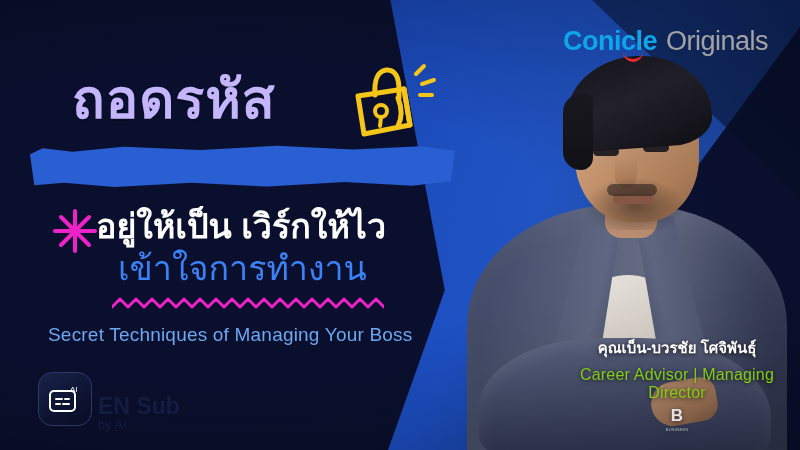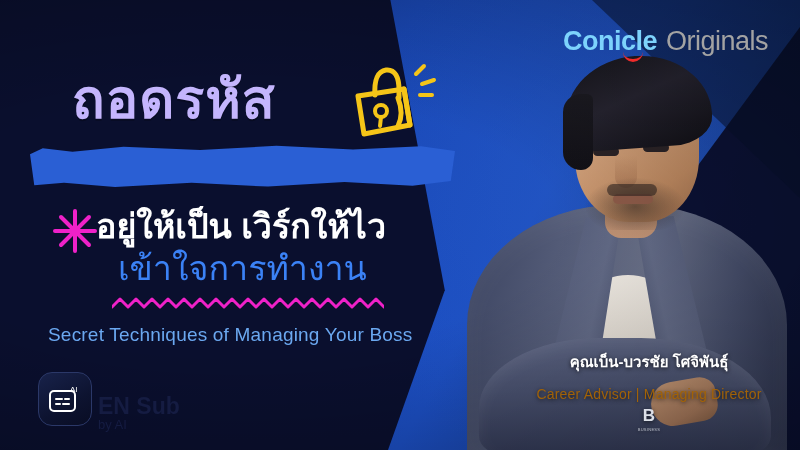--- a/index.html
+++ b/index.html
@@ -179,21 +179,21 @@
     background: rgba(45,35,32,0.6); border-radius: 8px;
   }
 
   
   .brand {
     position: absolute;
     right: 32px; top: 26px;
     display: flex; align-items: baseline; gap: 9px;
     font-size: 27px; font-weight: bold; letter-spacing: -0.5px;
   }
-  .brand-conicle { color: #7dd3fc; position: relative; }
+  .brand-conicle { color: #0ea5e9; position: relative; }
   .brand-conicle::after {
     content: ""; position: absolute;
     left: 64%; bottom: -5px; width: 20px; height: 8px;
     border-bottom: 3px solid #ef2b2b;
     border-radius: 0 0 14px 14px;
   }
   .brand-originals { color: #a3a3a3; font-weight: normal; }
 
   
   .headline { position: absolute; left: 0; top: 0; width: 470px; }
@@ -261,30 +261,30 @@
     display: flex; align-items: center; justify-content: center;
   }
   .ai-badge-ghost {
     position: absolute; left: 98px; top: 394px;
     color: #151c42; font-size: 23px; font-weight: bold; line-height: 1.05;
   }
   .ai-badge-ghost .sm { font-size: 13px; font-weight: normal; display: block; }
 
   
   .speaker {
-    position: absolute; right: 28px; bottom: 18px;
+    position: absolute; right: 0; bottom: 18px;
     width: 246px; text-align: center;
   }
   .sp-name {
     font-size: 15px; font-weight: bold; color: #ffffff;
     text-shadow: 0 1px 4px rgba(0,0,0,0.75); line-height: 1.25;
   }
   .sp-role {
-    font-size: 14px; color: #a16207; letter-spacing: 0.2px;
-    text-shadow: 0 1px 4px rgba(0,0,0,0.75); margin-top: 14px;
+    font-size: 16px; color: #84cc16; letter-spacing: 0.2px;
+    text-shadow: 0 1px 4px rgba(0,0,0,0.75); margin-top: 8px;
   }
   .sp-logo {
     margin: 4px auto 0; width: 40px; text-align: center;
     color: #eef1f8; font-size: 17px; font-weight: bold;
     text-shadow: 0 1px 4px rgba(0,0,0,0.7);
     opacity: 0.9;
   }
   .sp-logo .tiny {
     display: block; font-size: 4px; font-weight: normal;
     letter-spacing: 0.3px; opacity: 0.75; margin-top: 1px;

